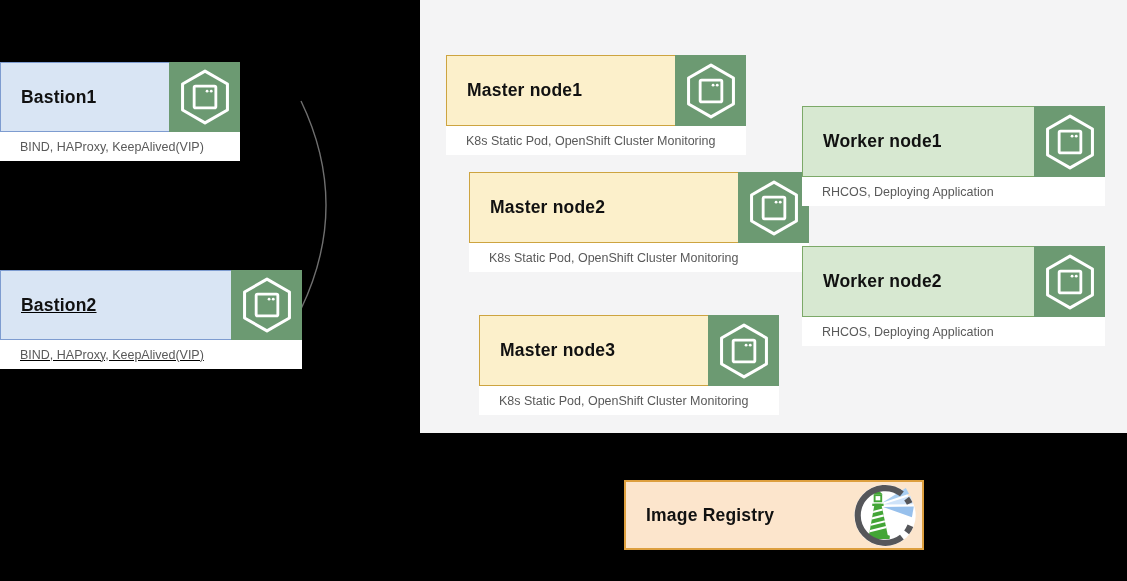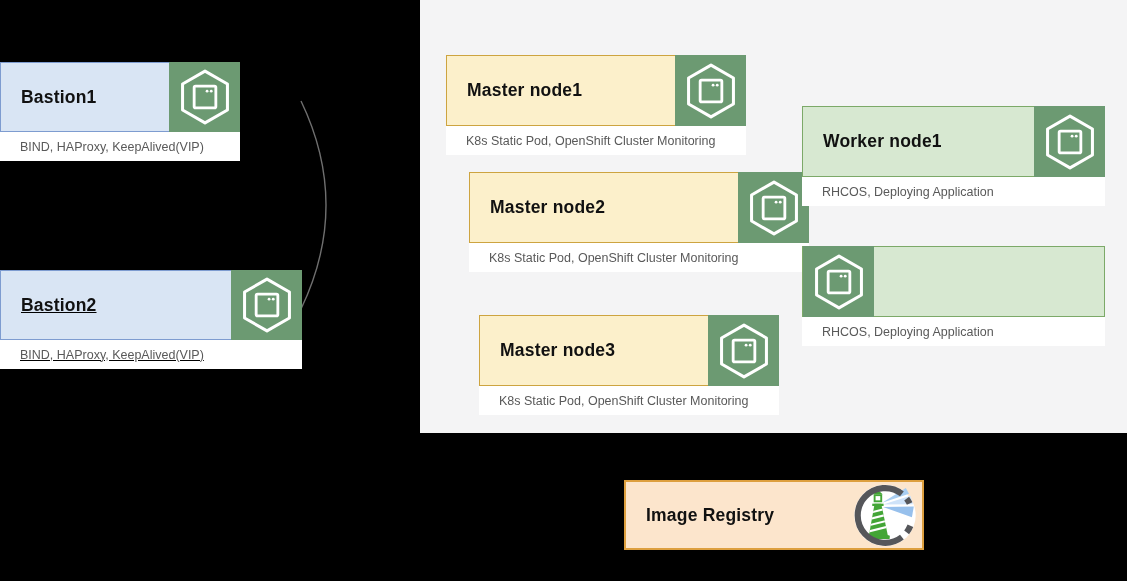--- a/index.html
+++ b/index.html
@@ -167,20 +167,21 @@
           <circle cx="37.2" cy="28.8" r="1.5" fill="#fff"></circle>
             <circle cx="41.6" cy="28.8" r="1.5" fill="#fff"></circle>
         </svg>
       </span>
     </div>
     <div class="strip">RHCOS, Deploying Application</div>
   </div>
 
   <div class="node v-green" id="worker2">
     <div class="bar">
+      <span class="title">Worker node2</span>
       <span class="iconbox">
         <svg width="66" height="66" viewBox="0 0 70 70">
           <polygon points="35,7.5 58.8,21.2 58.8,48.8 35,62.5 11.2,48.8 11.2,21.2" fill="none" stroke="#fff" stroke-width="3.2" stroke-linejoin="round"></polygon>
           <rect x="23.5" y="23.5" width="23" height="23" rx="1.5" fill="none" stroke="#fff" stroke-width="3"></rect>
           <circle cx="37.2" cy="28.8" r="1.5" fill="#fff"></circle>
             <circle cx="41.6" cy="28.8" r="1.5" fill="#fff"></circle>
         </svg>
       </span>
     </div>
     <div class="strip">RHCOS, Deploying Application</div>

